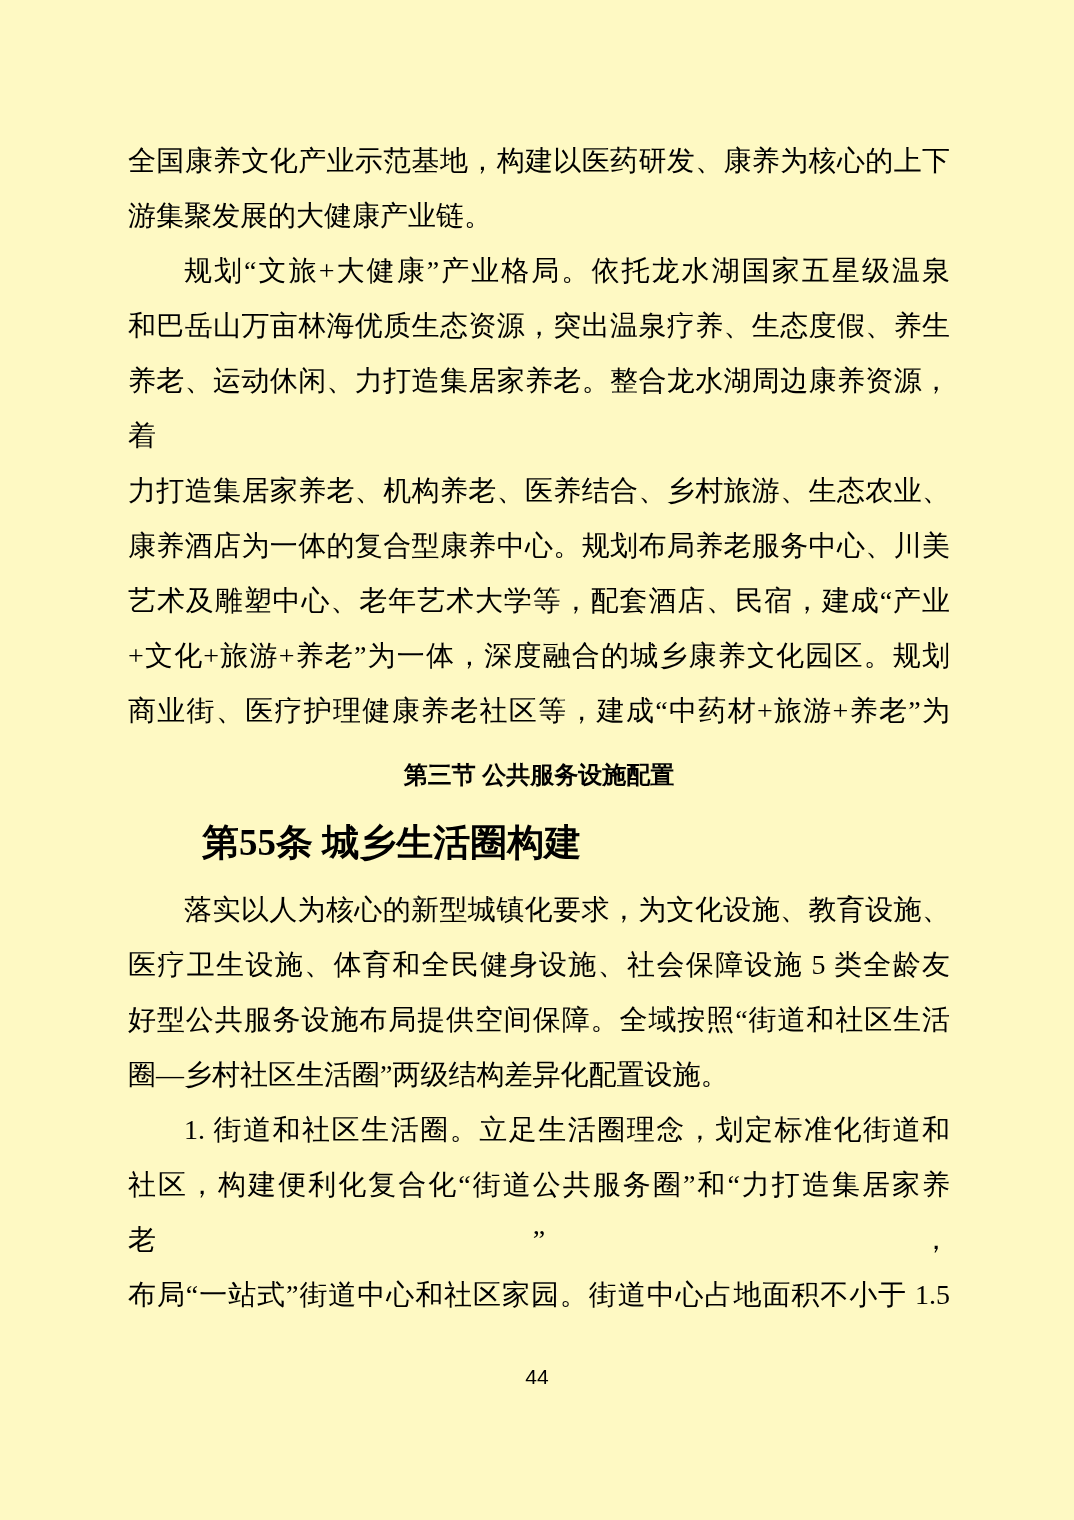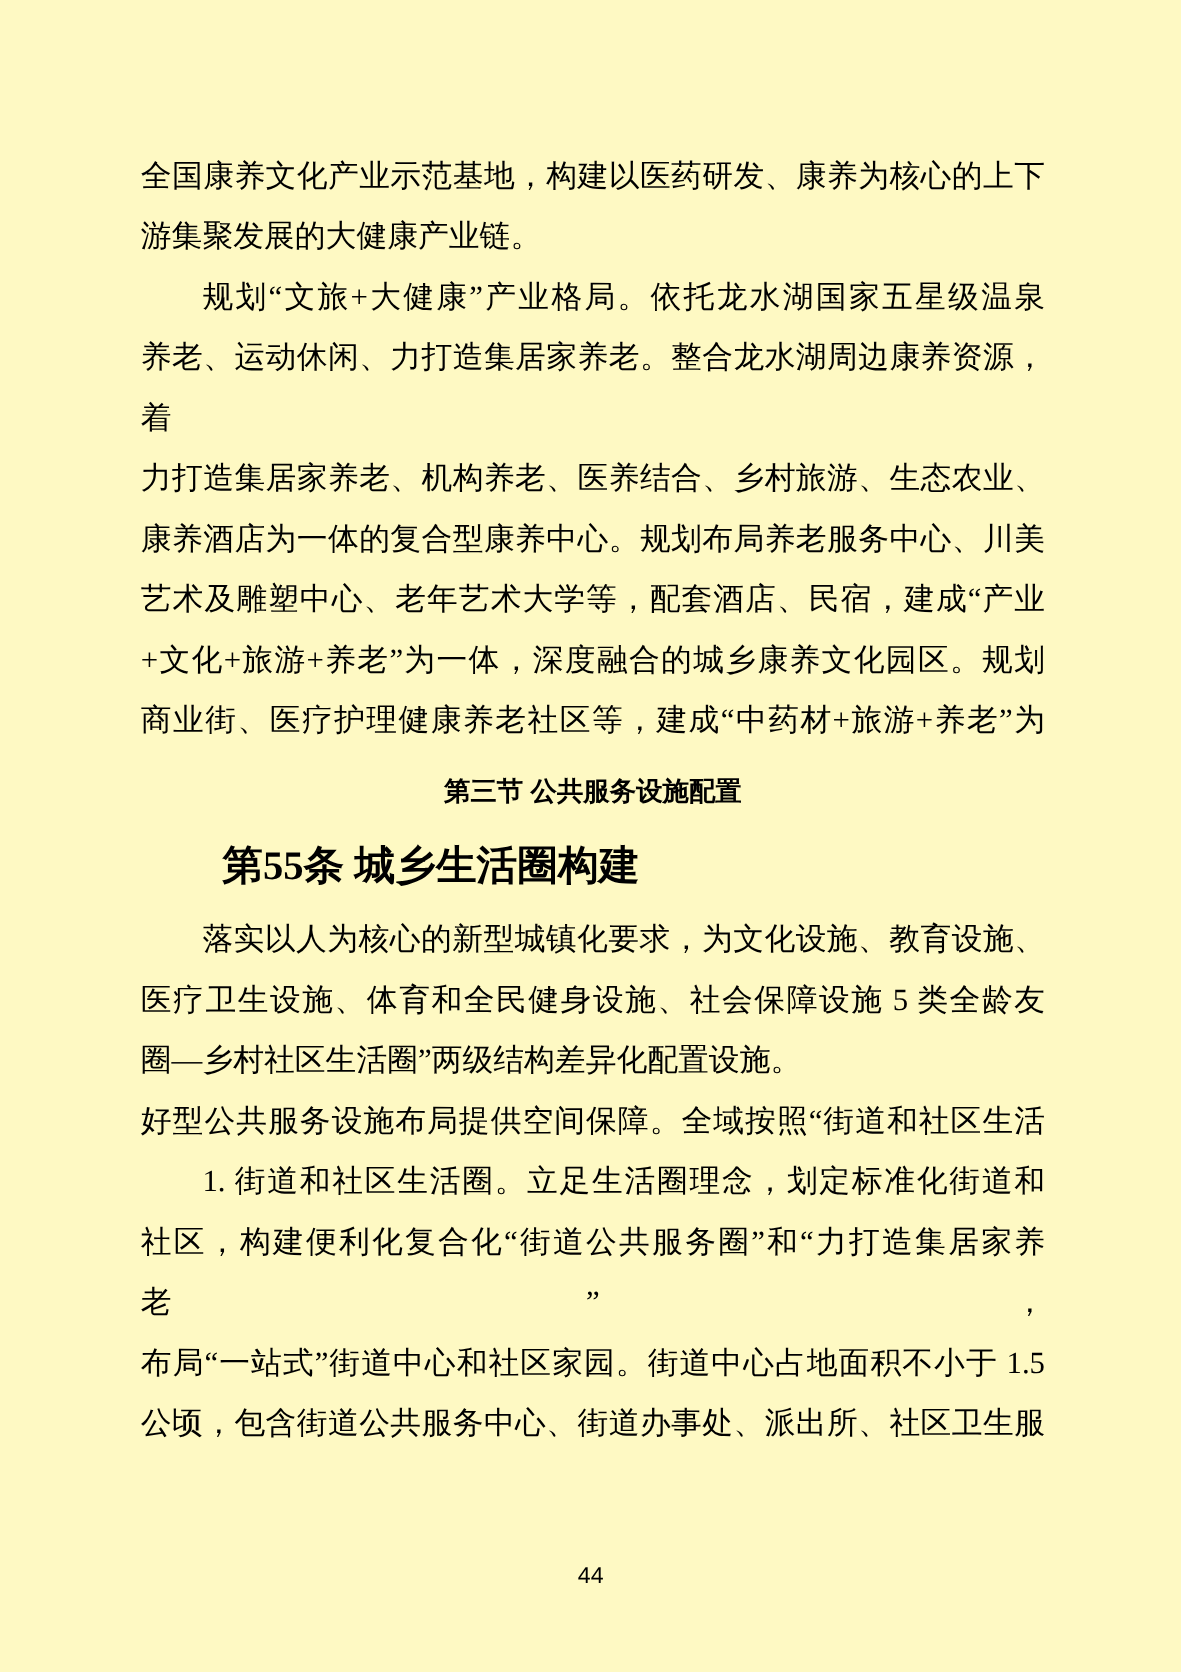--- a/index.html
+++ b/index.html
@@ -43,56 +43,56 @@
     font-weight: bold;
     font-size: 37px;
     line-height: 55px;
     text-indent: 2em;
     margin-top: 13px;
   }
   .h2 + .para { margin-top: 12px; }
   .footer {
     position: absolute;
     left: 0;
-    top: 1420px;
+    top: 1364px;
     width: 100%;
     text-align: center;
     font-family: "Liberation Sans", sans-serif;
     font-size: 21px;
     line-height: 26px;
     color: #000000;
   }
 </style>
 </head>
 <body>
 
 <div class="page">
   <main class="content">
       <div class="para">
         <div class="line">全国康养文化产业示范基地，构建以医药研发、康养为核心的上下</div>
         <div class="line end">游集聚发展的大健康产业链。</div>
       </div>
       <div class="para">
         <div class="line indent">规划“文旅+大健康”产业格局。依托龙水湖国家五星级温泉</div>
+        <div class="line">和巴岳山万亩林海优质生态资源，突出温泉疗养、生态度假、养生</div>
         <div class="line">养老、运动休闲、力打造集居家养老。整合龙水湖周边康养资源，着</div>
         <div class="line">力打造集居家养老、机构养老、医养结合、乡村旅游、生态农业、</div>
         <div class="line">康养酒店为一体的复合型康养中心。规划布局养老服务中心、川美</div>
         <div class="line">艺术及雕塑中心、老年艺术大学等，配套酒店、民宿，建成“产业</div>
         <div class="line">+文化+旅游+养老”为一体，深度融合的城乡康养文化园区。规划</div>
         <div class="line">商业街、医疗护理健康养老社区等，建成“中药材+旅游+养老”为</div>
       </div>
       <div class="h1">第三节 公共服务设施配置</div>
       <div class="h2">第55条 城乡生活圈构建</div>
       <div class="para">
         <div class="line indent">落实以人为核心的新型城镇化要求，为文化设施、教育设施、</div>
         <div class="line">医疗卫生设施、体育和全民健身设施、社会保障设施 5 类全龄友</div>
+        <div class="line">好型公共服务设施布局提供空间保障。全域按照“街道和社区生活</div>
         <div class="line end">圈—乡村社区生活圈”两级结构差异化配置设施。</div>
-        <div class="line">好型公共服务设施布局提供空间保障。全域按照“街道和社区生活</div>
       </div>
       <div class="para">
         <div class="line indent">1. 街道和社区生活圈。立足生活圈理念，划定标准化街道和</div>
         <div class="line">社区，构建便利化复合化“街道公共服务圈”和“力打造集居家养老”，</div>
         <div class="line">布局“一站式”街道中心和社区家园。街道中心占地面积不小于 1.5</div>
-        <div class="line">公顷，包含街道公共服务中心、街道办事处、派出所、社区卫生服</div>
       </div>
     </main>
   <div class="footer">44</div>
 </div>
 
 </body></html>

